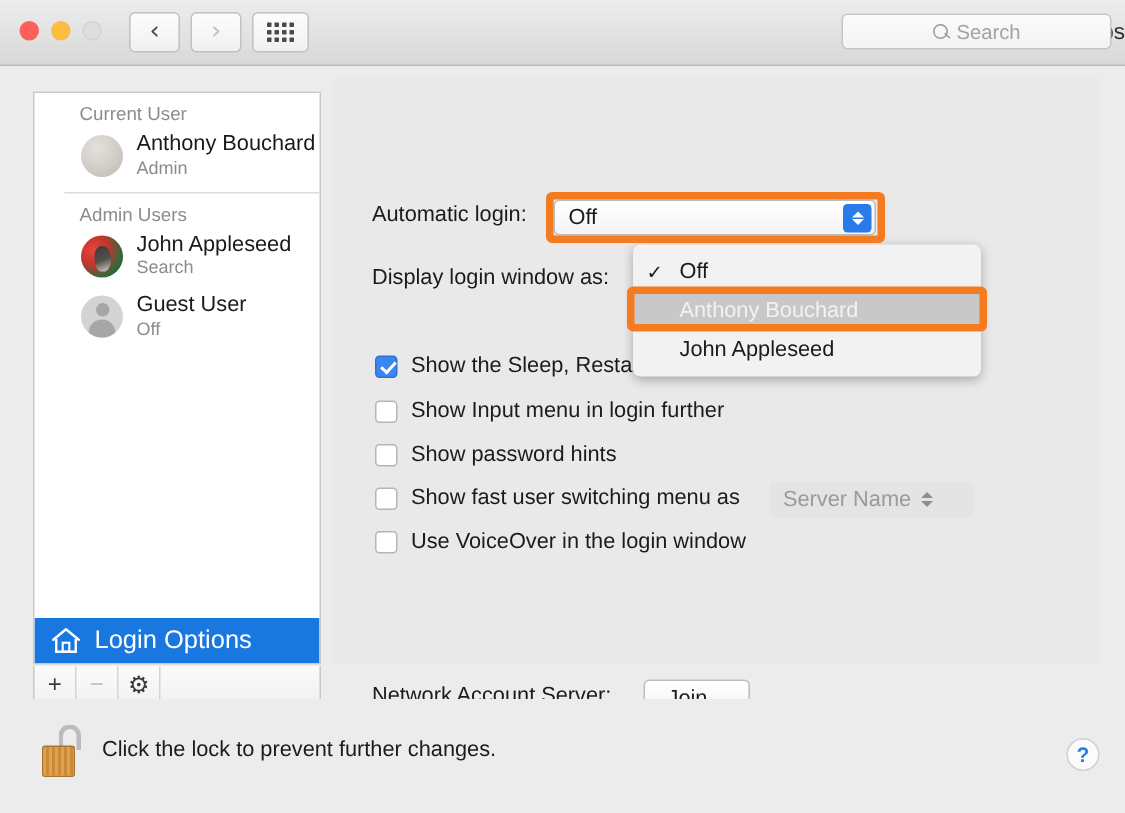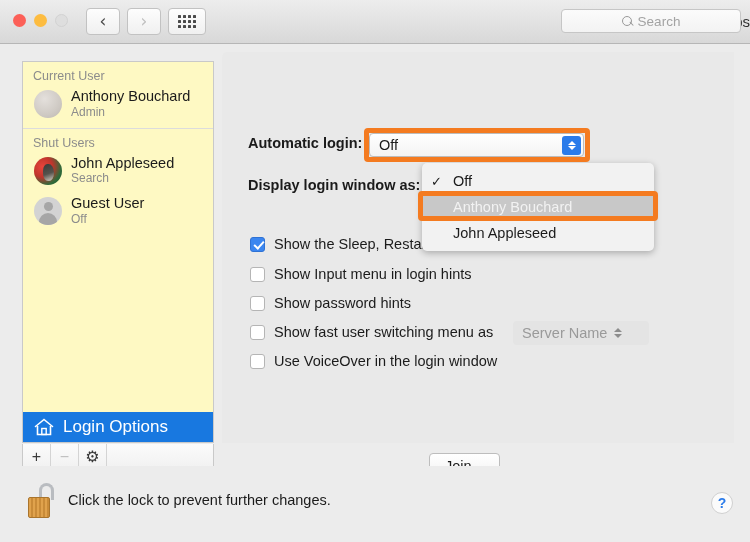--- a/index.html
+++ b/index.html
@@ -63,21 +63,21 @@
     width: 4.5px; height: 1.4px; background: #9a9a9a; transform: rotate(45deg);
   }
   .searchph { font-size: 13.5px; color: #a3a3a3; }
 
   
   .content { position: relative; height: 498px; }
 
   
   .sidebar {
     position: absolute; left: 22px; top: 17px; width: 192px; height: 382px;
-    background: #fef9c3; border: 1px solid #c9c9c9; overflow: hidden;
+    background: #ffffff; border: 1px solid #c9c9c9; overflow: hidden; padding-left: 20px;
   }
   .grouphdr { font-size: 12.5px; color: #8c8c8c; padding: 7px 0 3px 10px; }
   .userrow { display: flex; align-items: center; gap: 9px; padding: 2px 0 7px 11px; }
   .avatar { width: 28px; height: 28px; border-radius: 50%; flex: none; position: relative; overflow: hidden; }
   .avatar.blank { background: radial-gradient(circle at 38% 32%, #e4e0dc 0%, #cfcac4 60%, #bdb7b1 100%); }
   .avatar.photo { background: radial-gradient(circle at 30% 35%, #e8453c 0%, #c0352c 38%, #2f6b3a 70%, #1f4d2a 100%); }
   .avatar.photo::after {
     content: ""; position: absolute; left: 9px; top: 7px; width: 11px; height: 17px;
     background: linear-gradient(160deg, #3a3a38 0%, #55524c 55%, #d8d2c6 100%);
     border-radius: 40% 50% 45% 45%;
@@ -111,21 +111,21 @@
     width: 28px; display: flex; align-items: center; justify-content: center;
     border-right: 1px solid #d4d4d4; font-size: 16px; color: #3a3a3a;
   }
   .sbbtn.dim { color: #bfbfbf; }
 
   
   .pane {
     position: absolute; left: 222px; top: 8px; width: 512px; height: 391px;
     background: #e9e9e9; border-radius: 5px 0 0 0;
   }
-  .row { position: absolute; display: flex; align-items: flex-start; font-weight: bold; }
+  .row { position: absolute; display: flex; align-items: flex-start; }
   .flabel { font-size: 14.5px; color: #1b1b1b; }
 
   .popup {
     height: 24px; background: linear-gradient(#ffffff, #f4f4f4);
     border: 1px solid #bcbcbc; border-radius: 4px;
     display: flex; align-items: center; position: relative;
   }
   .popup .val { font-size: 14.5px; color: #1b1b1b; padding-left: 9px; }
   .stepper {
     position: absolute; right: 2px; top: 2px; width: 19px; height: 19px;
@@ -251,21 +251,21 @@
       <div class="grouphdr">Current User</div>
       <div class="userrow">
         <span class="avatar blank"></span>
         <span>
           <span class="uname" style="display:block">Anthony Bouchard</span>
           <span class="usub" style="display:block">Admin</span>
         </span>
       </div>
       <div class="divider"></div>
 
-      <div class="grouphdr">Shut Users</div>
+      <div class="grouphdr">Admin Users</div>
       <div class="userrow">
         <span class="avatar photo"></span>
         <span>
           <span class="uname" style="display:block">John Appleseed</span>
           <span class="usub" style="display:block">Search</span>
         </span>
       </div>
       <div class="userrow">
         <span class="avatar silhouette"></span>
         <span>
@@ -308,21 +308,21 @@
     <div class="row" style="left:248px; top:133px;">
       <span class="flabel">Display login window as:</span>
     </div>
 
     <div class="cbrow" style="left:250px; top:192px;">
       <span class="cb on"></span>
       <span class="cblabel">Show the Sleep, Restart, and Shut Down buttons</span>
     </div>
     <div class="cbrow" style="left:250px; top:222px;">
       <span class="cb"></span>
-      <span class="cblabel">Show Input menu in login hints</span>
+      <span class="cblabel">Show Input menu in login further</span>
     </div>
     <div class="cbrow" style="left:250px; top:280px;">
       <span class="cb"></span>
       <span class="cblabel">Show fast user switching menu as</span>
     </div>
     <div class="cbrow" style="left:250px; top:251px;">
       <span class="cb"></span>
       <span class="cblabel">Show password hints</span>
     </div>
     <div class="popup disabled" style="position:absolute; left:513px; top:277px; width:136px;">
@@ -330,20 +330,23 @@
       <span class="greystep">
           <i class="up"></i>
           <i class="down"></i>
         </span>
     </div>
     <div class="cbrow" style="left:250px; top:309px;">
       <span class="cb"></span>
       <span class="cblabel">Use VoiceOver in the login window</span>
     </div>
 
+    <div class="row" style="left:248px; top:412px;">
+      <span class="flabel">Network Account Server:</span>
+    </div>
     <div class="joinbtn" style="position:absolute; left:429px; top:409px;">Join...</div>
 
     <div class="menu">
       <div class="menuitem">
         <span class="check">✓</span>
         <span class="txt">Off</span>
       </div>
       <div class="menuitem highlight">
         <span class="check"></span>
         <span class="txt">Anthony Bouchard</span>

